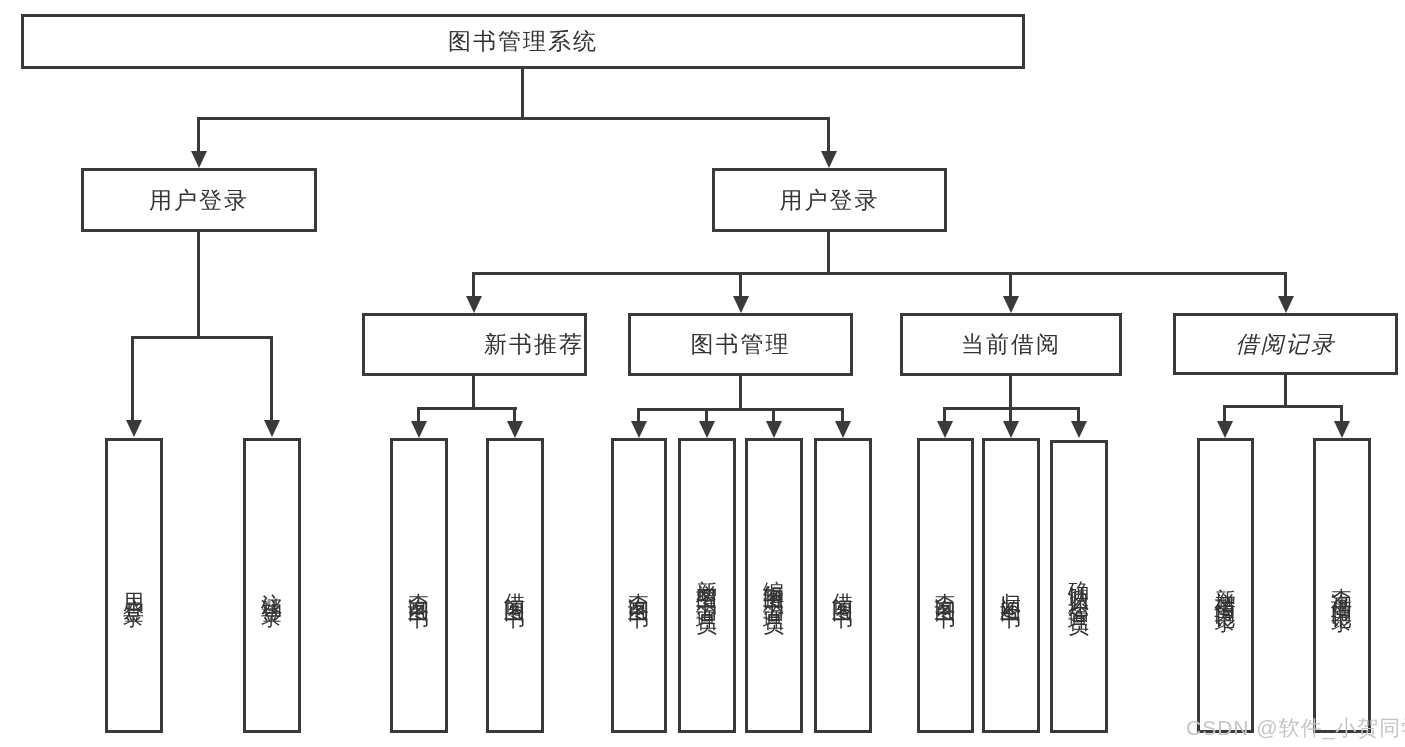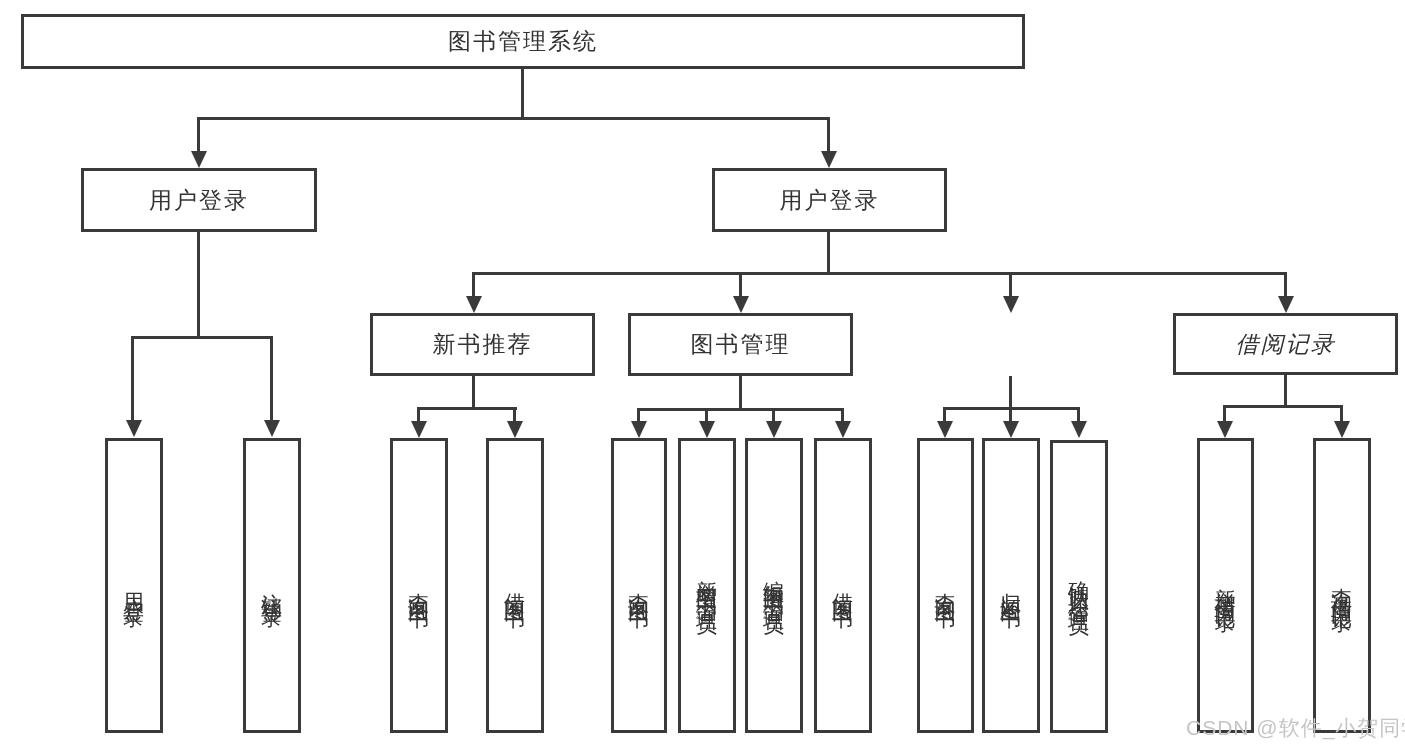--- a/index.html
+++ b/index.html
@@ -91,25 +91,28 @@
   <div class="ln" style="left:472px; top:272px; width:814px; height:3px;"></div>
   <div class="ln" style="left:472px; top:272px; width:3px; height:25px;"></div>
   <div class="arr" style="left:466px; top:296px;"></div>
   <div class="ln" style="left:739px; top:272px; width:3px; height:25px;"></div>
   <div class="arr" style="left:733px; top:296px;"></div>
   <div class="ln" style="left:1009px; top:272px; width:3px; height:25px;"></div>
   <div class="arr" style="left:1003px; top:296px;"></div>
   <div class="ln" style="left:1284px; top:272px; width:3px; height:25px;"></div>
   <div class="arr" style="left:1278px; top:296px;"></div>
 
-  <div class="box h" style="left:370px; top:313px; width:225px; height:63px;">
+  <div class="box h" style="left:362px; top:313px; width:225px; height:63px;justify-content:flex-end;">
     <span>新书推荐</span>
   </div>
   <div class="box h" style="left:628px; top:313px; width:225px; height:63px;">
     <span>图书管理</span>
+  </div>
+  <div class="box h" style="left:900px; top:313px; width:222px; height:63px;">
+    <span>当前借阅</span>
   </div>
   <div class="box h" style="left:1173px; top:313px; width:225px; height:62px;font-style:italic;">
     <span>借阅记录</span>
   </div>
 
   <div class="ln" style="left:472px; top:376px; width:3px; height:34px;"></div>
   <div class="ln" style="left:417px; top:407px; width:100px; height:3px;"></div>
   <div class="ln" style="left:417px; top:407px; width:3px; height:15px;"></div>
   <div class="arr" style="left:411px; top:421px;"></div>
   <div class="ln" style="left:513px; top:407px; width:3px; height:15px;"></div>

